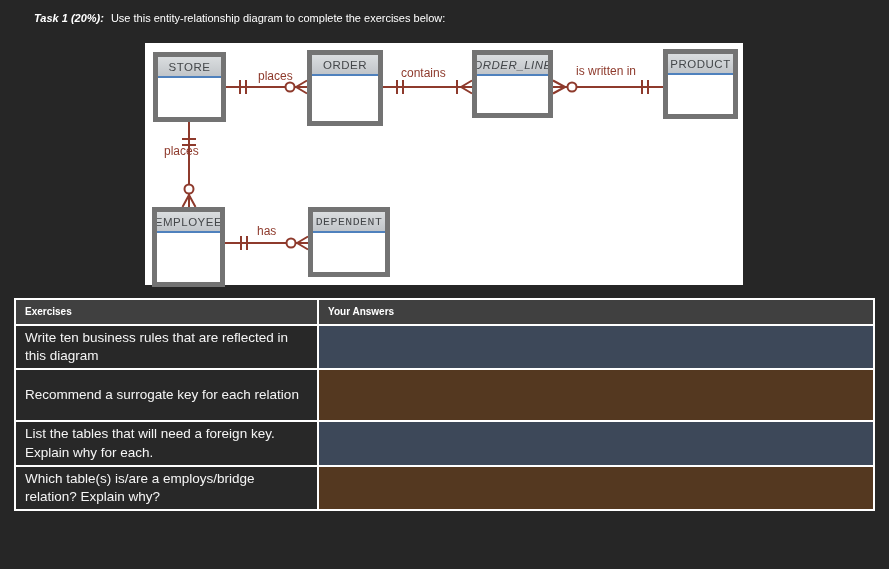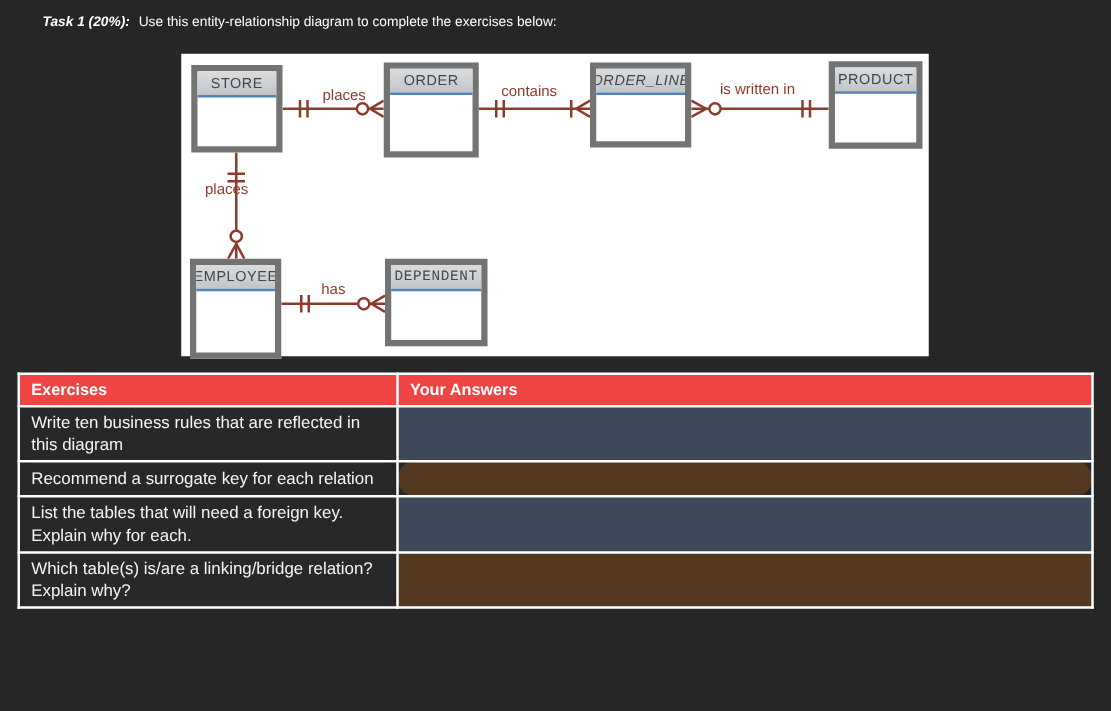--- a/index.html
+++ b/index.html
@@ -44,31 +44,31 @@
   table.ex {
     position:absolute; left:14px; top:298px;
     width:861px; border-collapse:collapse; table-layout:fixed;
   }
   table.ex col.c1 { width:303px; }
   table.ex th, table.ex td {
     border:2px solid #ffffff; vertical-align:middle;
     padding:3px 9px; font-size:13.5px; line-height:1.35;
   }
   table.ex th {
-    background:#ef4444; color:#ffffff; text-align:left;
-    font-size:13px; font-weight:bold; height:26px;
+    background:#404040; color:#ffffff; text-align:left;
+    font-size:10px; font-weight:bold; height:26px;
   }
   td.qcell { background:#282828; color:#f5f5f5; }
   td.acell { padding:0; }
   td.a-blue  { background:#3d4859; }
   td.a-brown { background:#543820; }
   tr.r1 td { height:27px; }
   tr.r2 td { height:26px; }
   tr.r3 td { height:44px; }
-  tr.r4 td { height:28px;border-radius:16px; }
+  tr.r4 td { height:52px; }
   tr.r5 td { height:40px; }
   tr.r6 td { height:42px; }
   .sp-underline { border-bottom:2px dotted #7b7fe8; padding-bottom:1px; }
 </style>
 </head>
 <body>
 
 <div class="title">
   <span class="t-prefix">Task 1 (20%):</span><span class="t-rest">Use this entity-relationship diagram to complete the exercises below:</span>
 </div>
@@ -158,17 +158,17 @@
   </tr>
   <tr class="r4">
     <td class="qcell">Recommend a surrogate key for each relation</td>
     <td class="acell a-brown"></td>
   </tr>
   <tr class="r5">
     <td class="qcell">List the tables that will need a foreign key. Explain why for each.</td>
     <td class="acell a-blue"></td>
   </tr>
   <tr class="r6">
-    <td class="qcell">Which table(s) is/are a linking/bridge relation? Explain why?</td>
+    <td class="qcell">Which table(s) is/are a employs/bridge relation? Explain why?</td>
     <td class="acell a-brown"></td>
   </tr>
 </tbody>
   </table>
 
 </body></html>

